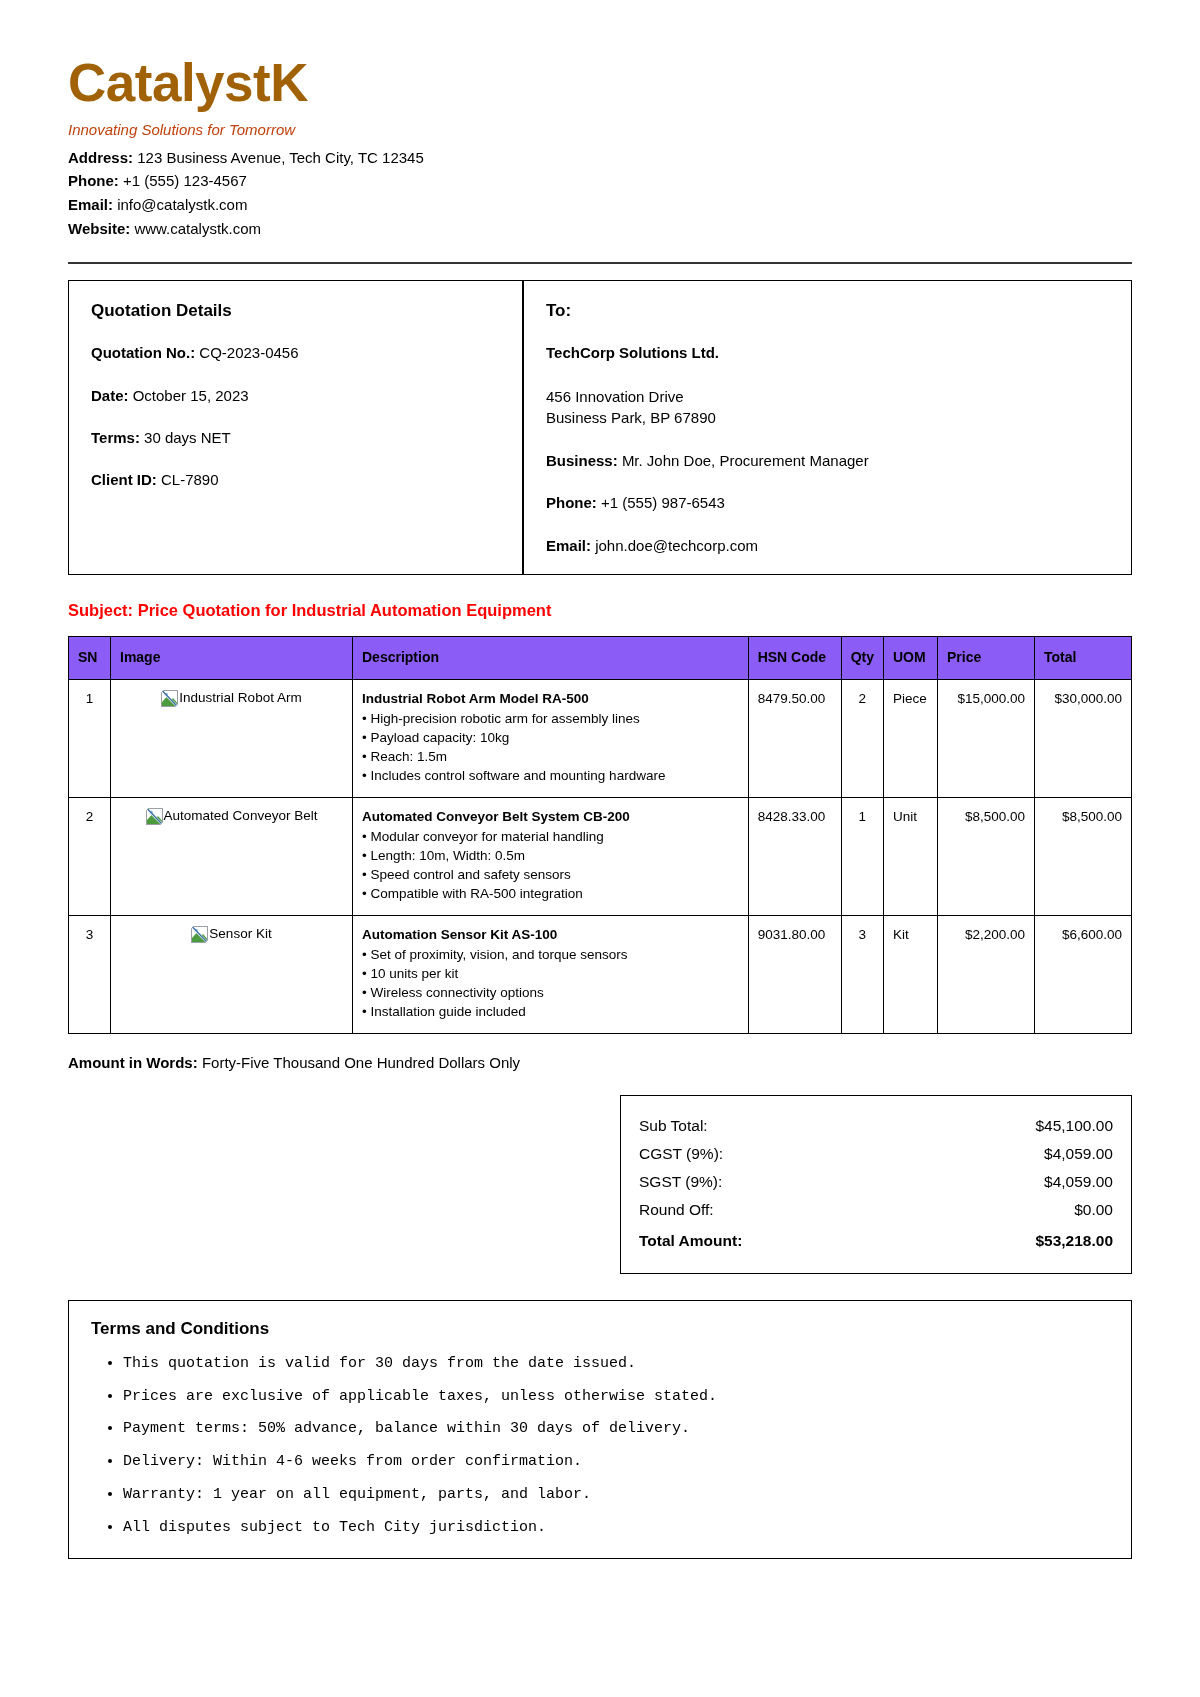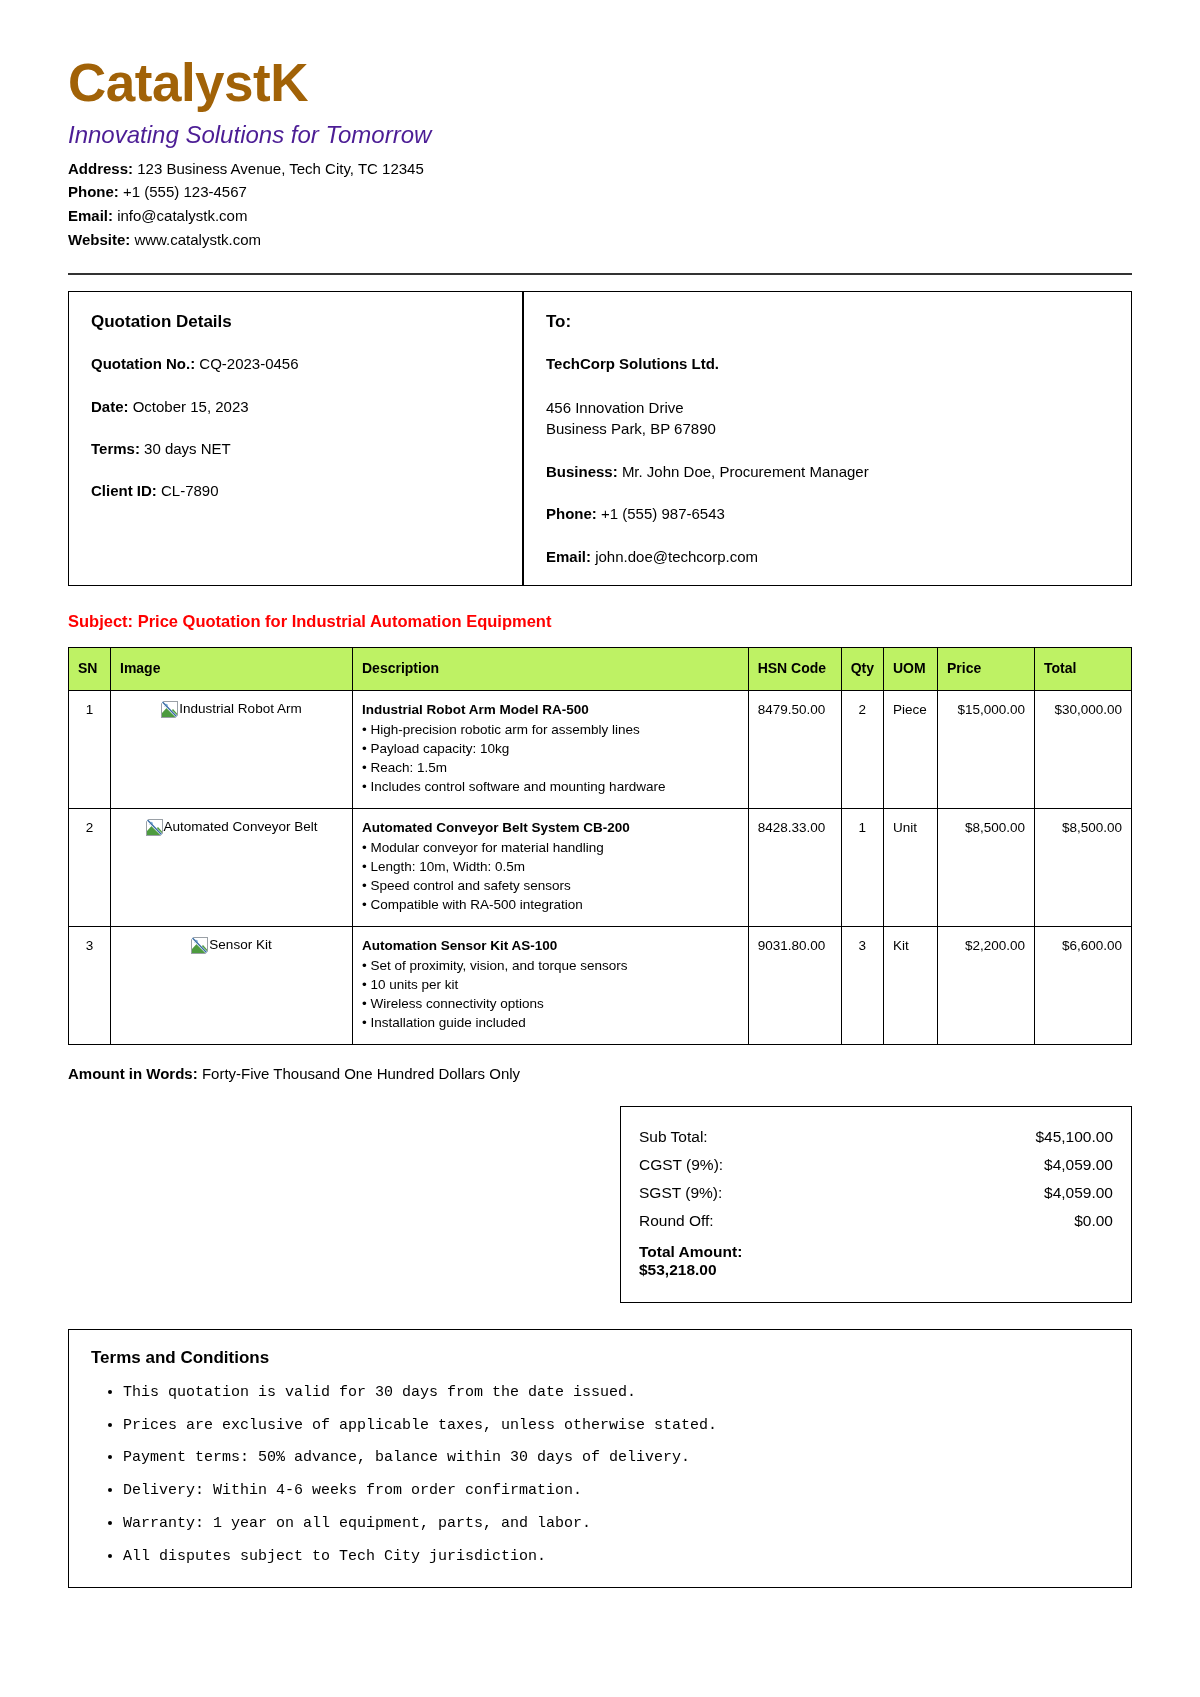--- a/index.html
+++ b/index.html
@@ -17,23 +17,23 @@
   
   .brand {
     font-size:53px;
     font-weight:bold;
     color:#a16207;
     line-height:1.05;
     letter-spacing:-0.5px;
     margin:0 0 10px 0;
   }
   .tagline {
-    font-size:24px;
+    font-size:15px;
     font-style:italic;
-    color:#4c1d95;
+    color:#c2410c;
     margin:0 0 8px 0;
   }
   .contact-line { font-size:15px; line-height:1.58; margin:0; }
   .contact-line b { font-weight:bold; }
 
   .rule { border:none; border-top:2px solid #333; margin:22px 0 16px 0; }
 
   
   .info-row { display:flex; align-items:stretch; }
   .info-box {
@@ -63,21 +63,21 @@
     border-collapse:collapse;
     font-size:13.5px;
   }
   table.items th, table.items td {
     border:1px solid #000;
     padding:9px 9px;
     vertical-align:top;
     line-height:1.42;
   }
   table.items thead th {
-    background:#bef264;
+    background:#8b5cf6;
     font-weight:bold;
     font-size:14px;
     text-align:left;
     padding:11px 9px;
     white-space:nowrap;
   }
   th.c-sn, td.c-sn { width:42px; text-align:center; }
   th.c-img, td.c-img { width:242px; text-align:center; }
   th.c-desc { width:auto; }
   th.c-hsn, td.c-hsn { width:93px; text-align:left; }
@@ -121,21 +121,21 @@
     border:1.5px solid #000;
     width:512px;
     padding:16px 18px 18px 18px;
   }
   .totals-row {
     display:flex;
     justify-content:space-between;
     font-size:15.5px;
     padding:5px 0;
   }
-  .totals-row.grand { font-weight:bold; padding-top:8px;flex-direction:column; }
+  .totals-row.grand { font-weight:bold; padding-top:8px; }
   .totals-row.grand .t-label, .totals-row.grand .t-value { font-weight:bold; }
 
   
   .terms-box {
     border:1.5px solid #000;
     margin-top:26px;
     padding:18px 22px 20px 22px;
   }
   .terms-title { font-size:17px; font-weight:bold; margin:0 0 14px 0; }
   ul.terms-list { margin:0; padding-left:32px; }

